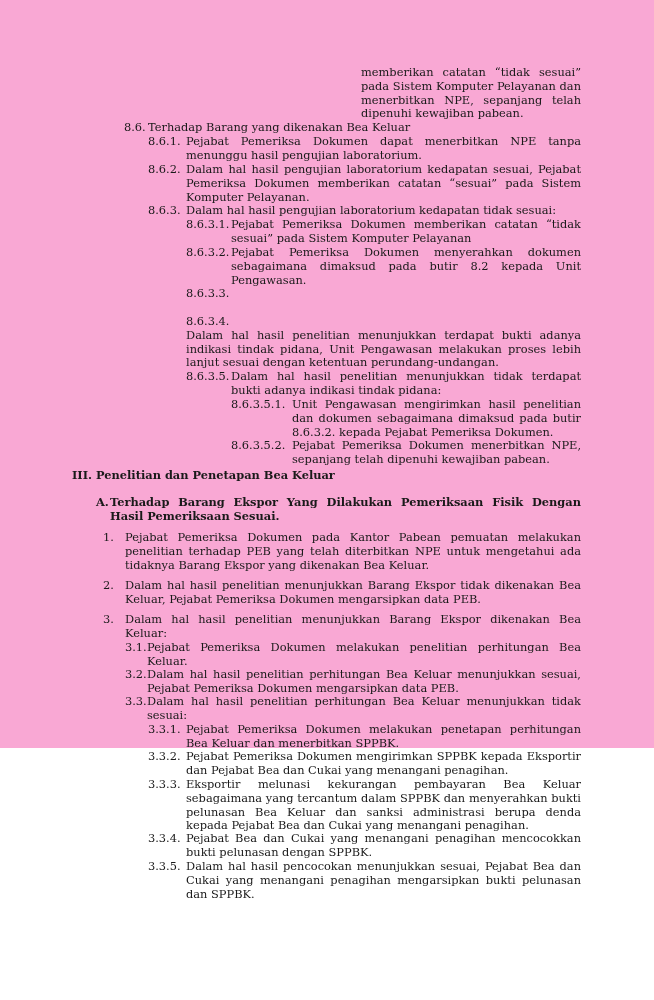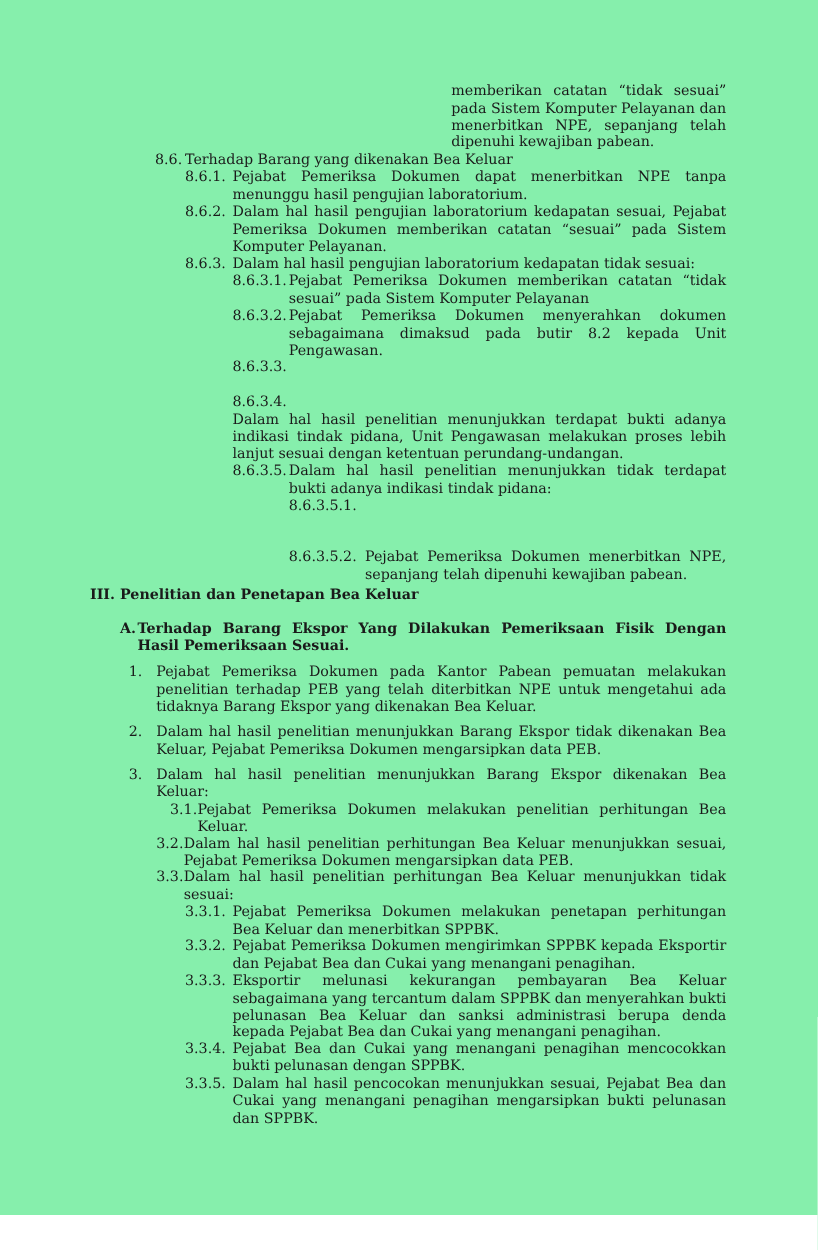--- a/index.html
+++ b/index.html
@@ -1,17 +1,17 @@
 <!DOCTYPE html>
 <html><head>
 <meta charset="utf-8">
 <style>
   html, body { margin:0; padding:0; background:#ffffff; }
   body { width:654px; height:1000px; position:relative; overflow:hidden; }
-  .page { position:absolute; left:0; top:0; width:654px; height:972px; background:#86efac; }
+  .page { position:absolute; left:0; top:0; width:654px; height:748px; background:#f9a8d4; }
   .doc { position:absolute; top:66px; left:0; width:654px;
          font-family:"DejaVu Serif", serif; font-size:11.4px; line-height:13.75px; color:#1a1a1a; }
   .row { position:absolute; display:flex; }
   .num { flex:none; }
   .txt { flex:1; text-align:justify; }
   .txt.last-left { text-align-last:left; }
   .bold { font-weight:bold; }
 </style>
 </head>
 <body>
@@ -56,20 +56,21 @@
       <div class="num" style="width:45px;">8.6.3.4.</div>
       <div class="txt last-left">Dalam hal hasil penelitian menunjukkan terdapat bukti adanya indikasi tindak pidana, Unit Pengawasan melakukan proses lebih lanjut sesuai dengan ketentuan perundang-undangan.</div>
     </div>
     <div class="row" style="top:304px;left:186px;width:395px;">
       <div class="num" style="width:45px;">8.6.3.5.</div>
       <div class="txt last-left">Dalam hal hasil penelitian menunjukkan tidak terdapat bukti adanya indikasi tindak pidana:</div>
     </div>
 
     <div class="row" style="top:332px;left:231px;width:350px;">
       <div class="num" style="width:61px;">8.6.3.5.1.</div>
+      <div class="txt last-left">Unit Pengawasan mengirimkan hasil penelitian dan dokumen sebagaimana dimaksud pada butir 8.6.3.2. kepada Pejabat Pemeriksa Dokumen.</div>
     </div>
     <div class="row" style="top:373px;left:231px;width:350px;">
       <div class="num" style="width:61px;">8.6.3.5.2.</div>
       <div class="txt last-left">Pejabat Pemeriksa Dokumen menerbitkan NPE, sepanjang telah dipenuhi kewajiban pabean.</div>
     </div>
 
     <div class="row bold" style="top:403px;left:72px;width:509px;">
       <div class="num" style="width:24px;">III.</div>
       <div class="txt last-left">Penelitian dan Penetapan Bea Keluar</div>
     </div>
@@ -86,21 +87,21 @@
     <div class="row" style="top:513px;left:103px;width:478px;">
       <div class="num" style="width:22px;">2.</div>
       <div class="txt last-left">Dalam hal hasil penelitian menunjukkan Barang Ekspor tidak dikenakan Bea Keluar, Pejabat Pemeriksa Dokumen mengarsipkan data PEB.</div>
     </div>
     <div class="row" style="top:547px;left:103px;width:478px;">
       <div class="num" style="width:22px;">3.</div>
       <div class="txt last-left">Dalam hal hasil penelitian menunjukkan Barang Ekspor dikenakan Bea Keluar:</div>
     </div>
 
     <div class="row" style="top:575px;left:125px;width:456px;">
-      <div class="num" style="width:22px;margin-left:11px;">3.1.</div>
+      <div class="num" style="width:22px;">3.1.</div>
       <div class="txt last-left">Pejabat Pemeriksa Dokumen melakukan penelitian perhitungan Bea Keluar.</div>
     </div>
     <div class="row" style="top:602px;left:125px;width:456px;">
       <div class="num" style="width:22px;">3.2.</div>
       <div class="txt last-left">Dalam hal hasil penelitian perhitungan Bea Keluar menunjukkan sesuai, Pejabat Pemeriksa Dokumen mengarsipkan data PEB.</div>
     </div>
     <div class="row" style="top:629px;left:125px;width:456px;">
       <div class="num" style="width:22px;">3.3.</div>
       <div class="txt last-left">Dalam hal hasil penelitian perhitungan Bea Keluar menunjukkan tidak sesuai:</div>
     </div>

